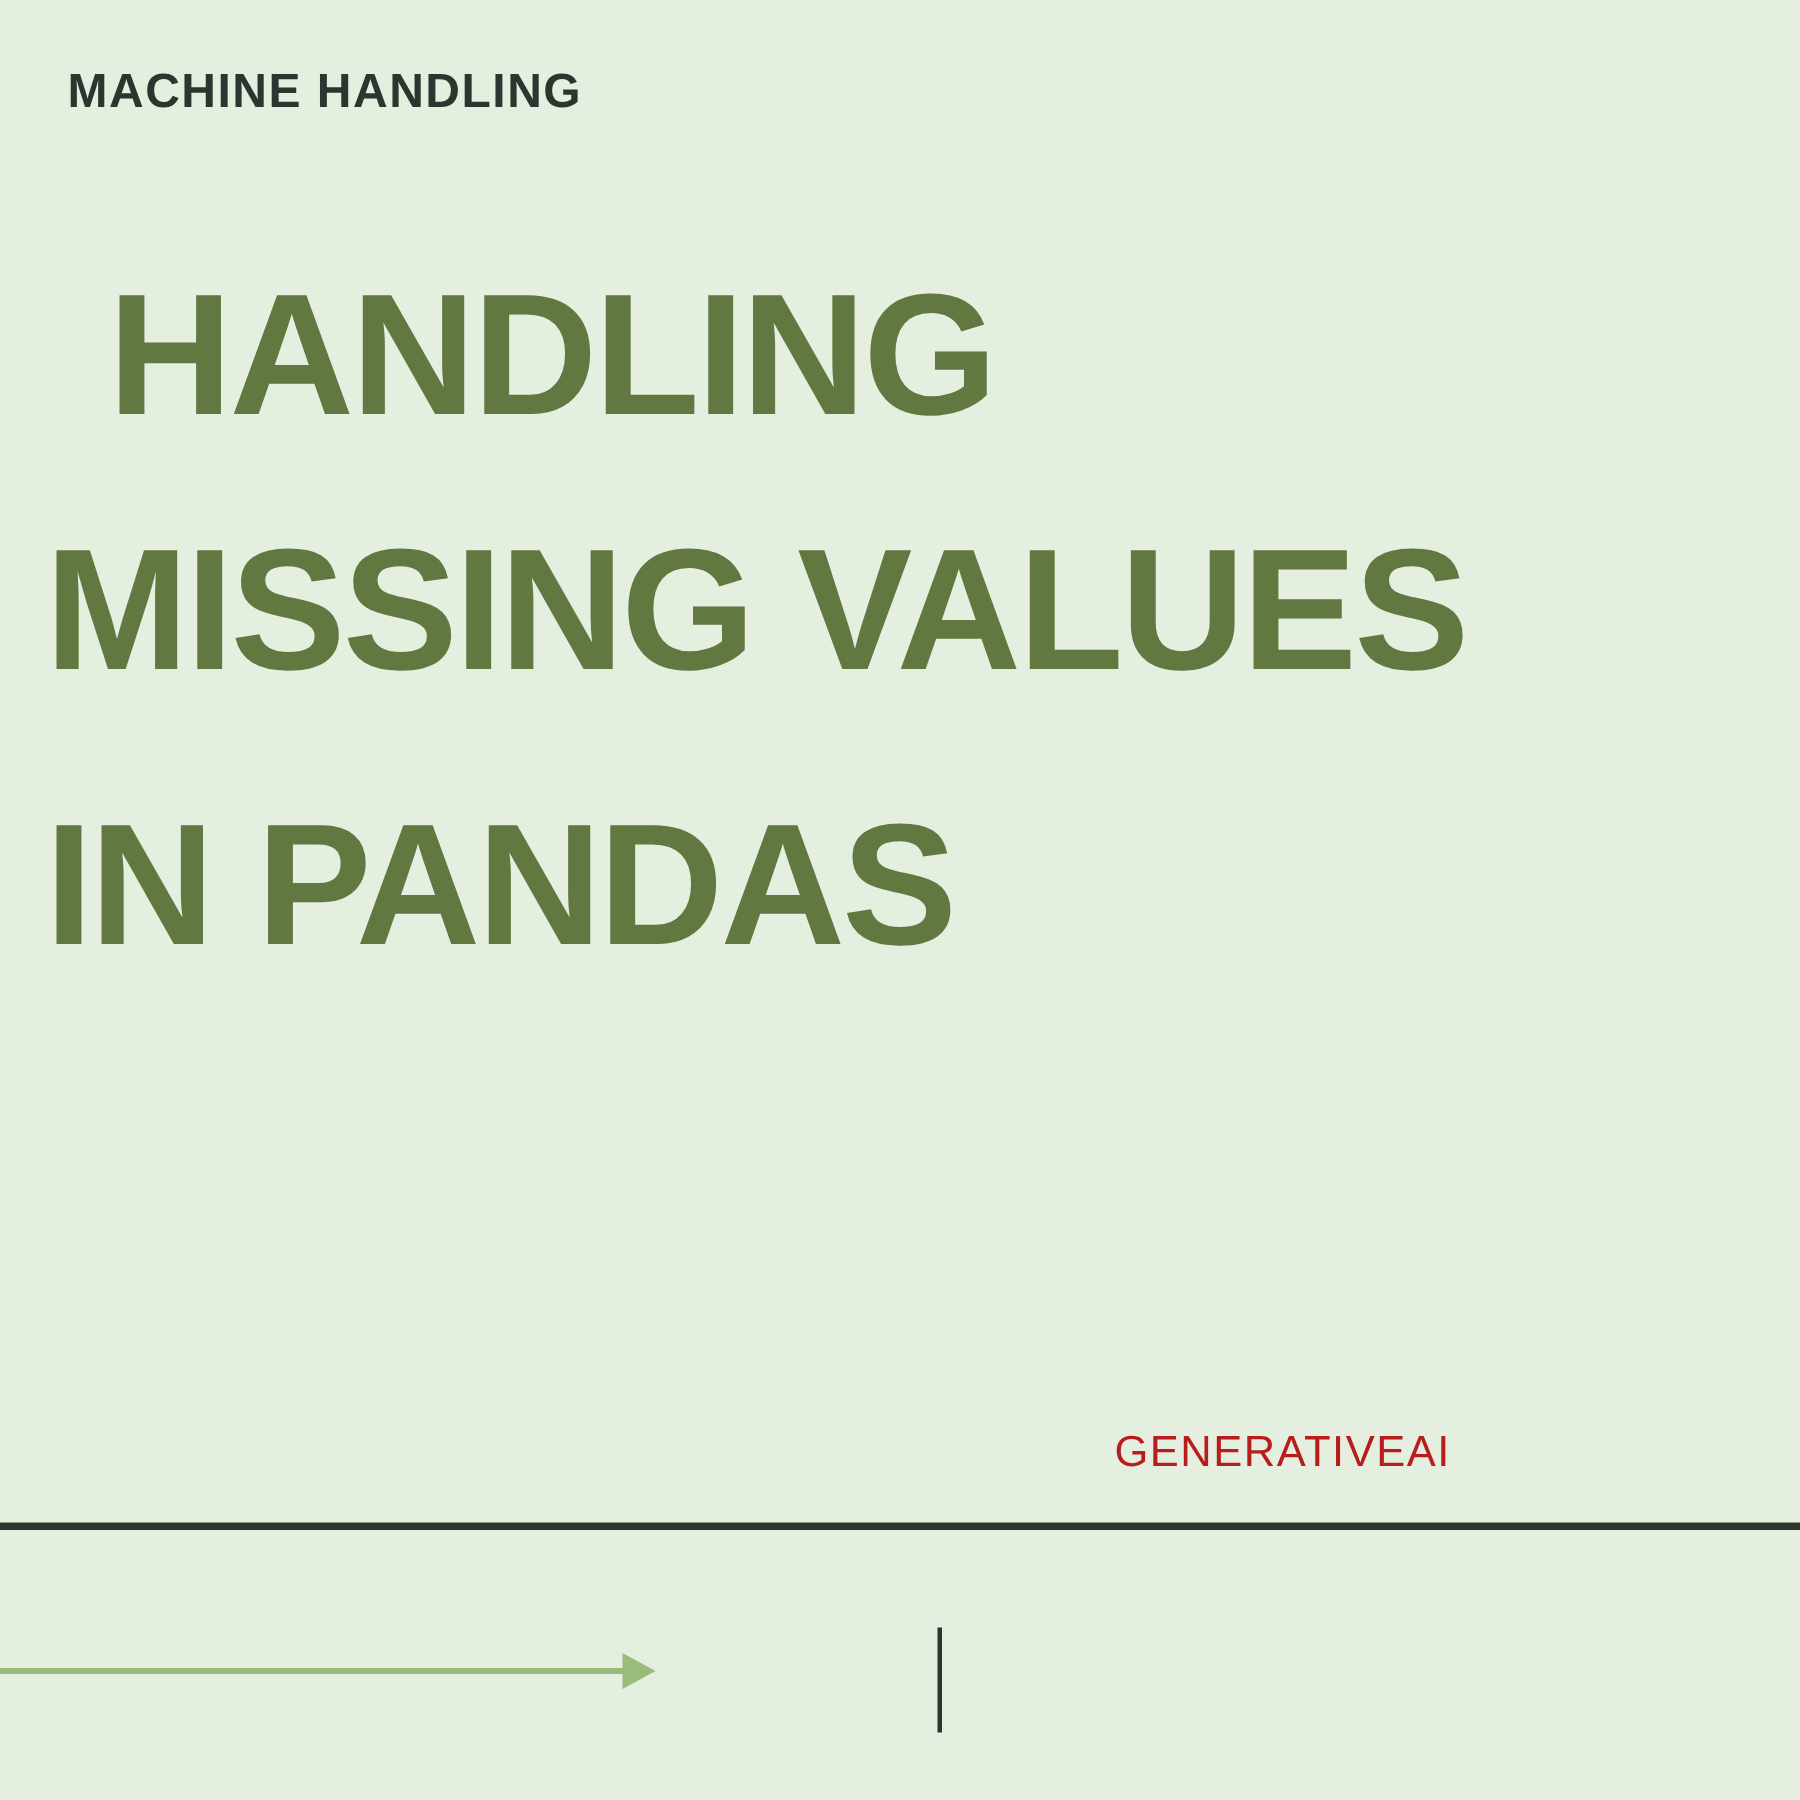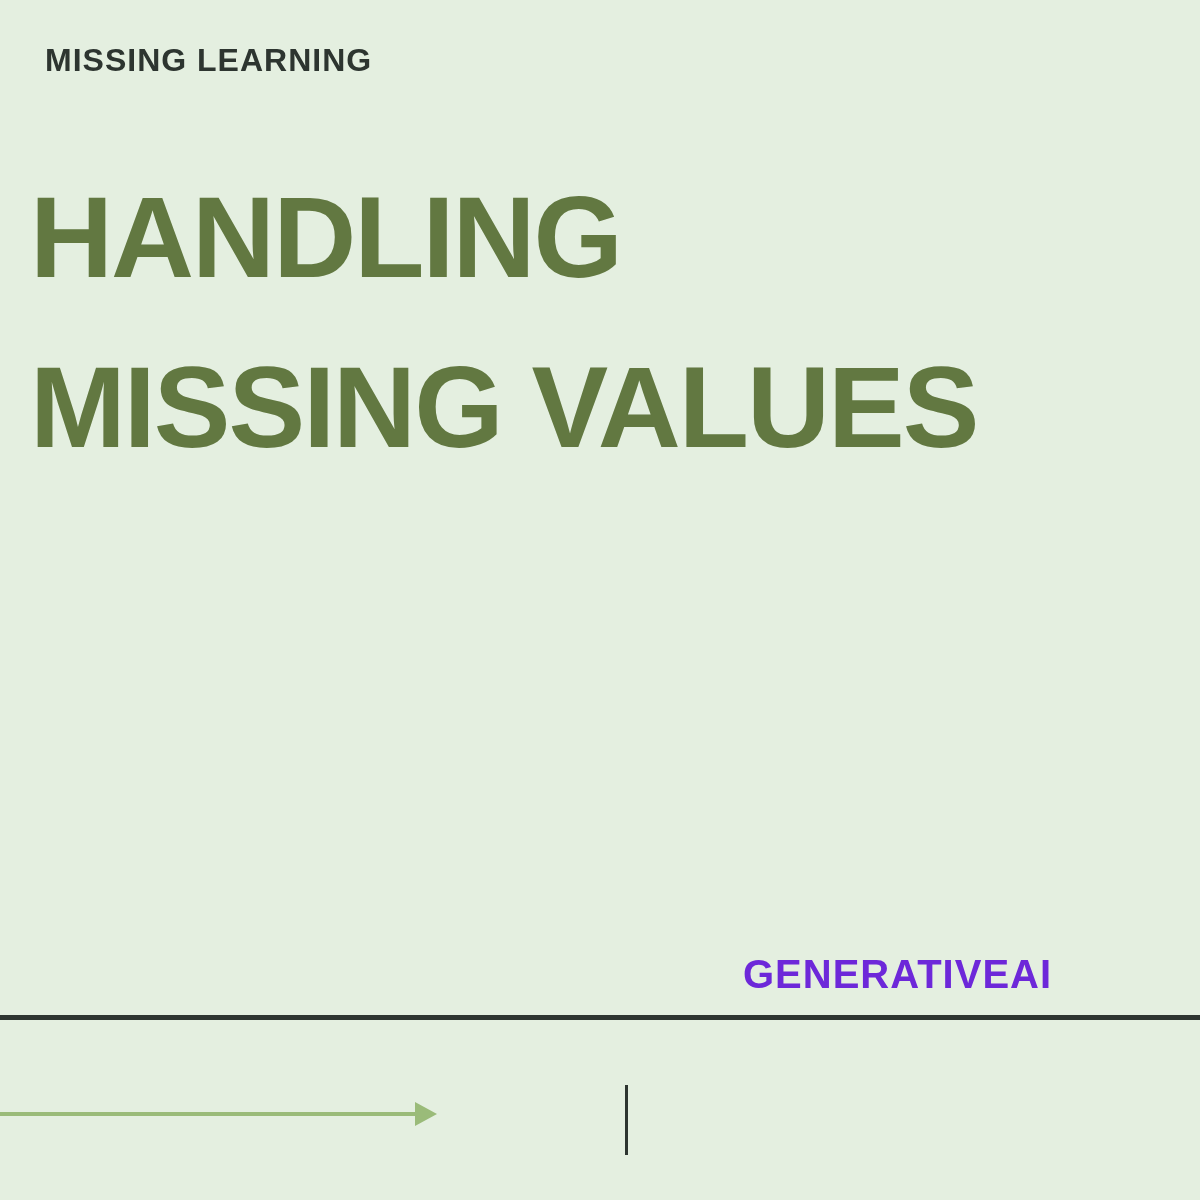--- a/index.html
+++ b/index.html
@@ -38,44 +38,45 @@
       line-height: 1.1;
       margin-bottom: 50px;
     }
     .title-line2 {
       font-size: 115px;
       font-weight: 900;
       letter-spacing: -2px;
       color: #627841;
       line-height: 1;
       margin-bottom: 55px;
+      margin-left: 42px;
     }
     .title-line3 {
       font-size: 115px;
       font-weight: 900;
       letter-spacing: -2px;
       color: #627841;
       line-height: 1;
       margin-bottom: 68px;
     }
     .title-line4 {
       font-size: 115px;
       font-weight: 900;
       letter-spacing: -2px;
       color: #627841;
       line-height: 1;
     }
     .tag {
       position: absolute;
       top: 952px;
       left: 743px;
-      font-size: 40px;
-      font-weight: 700;
+      font-size: 29px;
+      font-weight: 400;
       letter-spacing: 1px;
-      color: #6d28d9;
+      color: #b91c1c;
     }
     .divider {
       position: absolute;
       top: 1015px;
       left: 0;
       width: 1200px;
       height: 5px;
       background-color: #2d3530;
     }
     .arrow-container {
@@ -119,25 +120,26 @@
     .author-divider {
       width: 3px;
       height: 70px;
       background-color: #2d3530;
       margin-left: 35px;
     }
   </style>
 </head>
 <body>
 
-<div class="category">MISSING LEARNING</div>
+<div class="category">MACHINE HANDLING</div>
 
 <div class="title-container">
   <div class="title-line2">HANDLING</div>
   <div class="title-line3">MISSING VALUES</div>
+  <div class="title-line4">IN PANDAS</div>
 </div>
 
 <div class="tag">GENERATIVEAI</div>
 
 <div class="divider"></div>
 
 <div class="arrow-container">
   <div class="arrow-line"></div>
   <div class="arrow-head"></div>
 </div>

